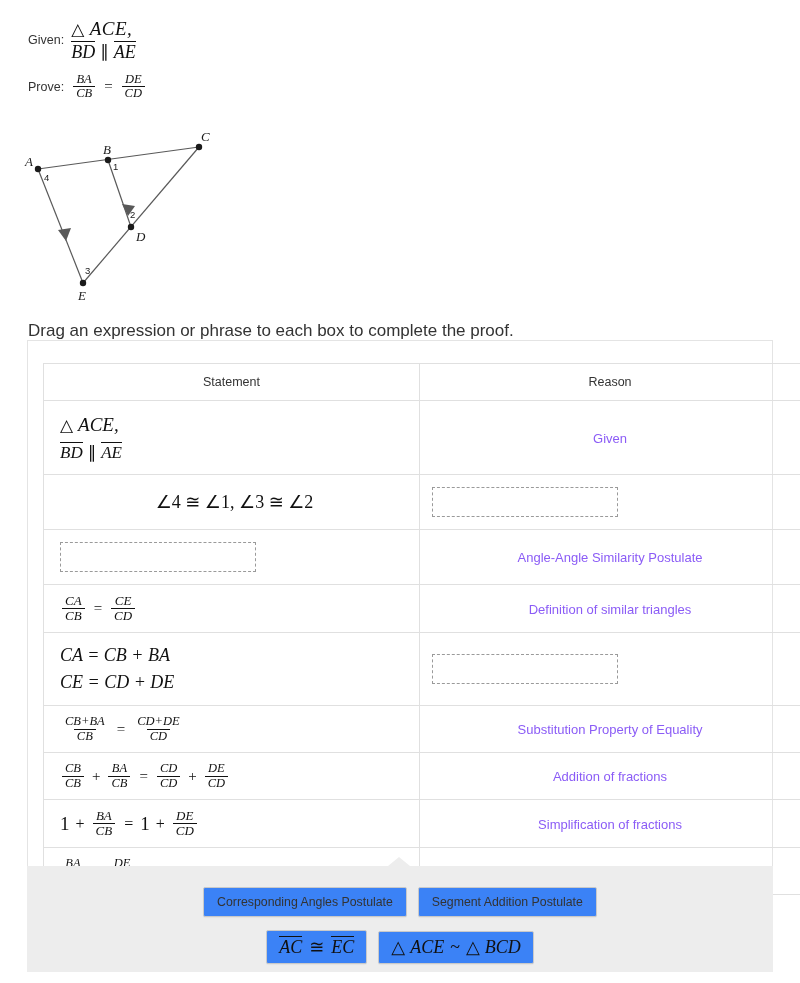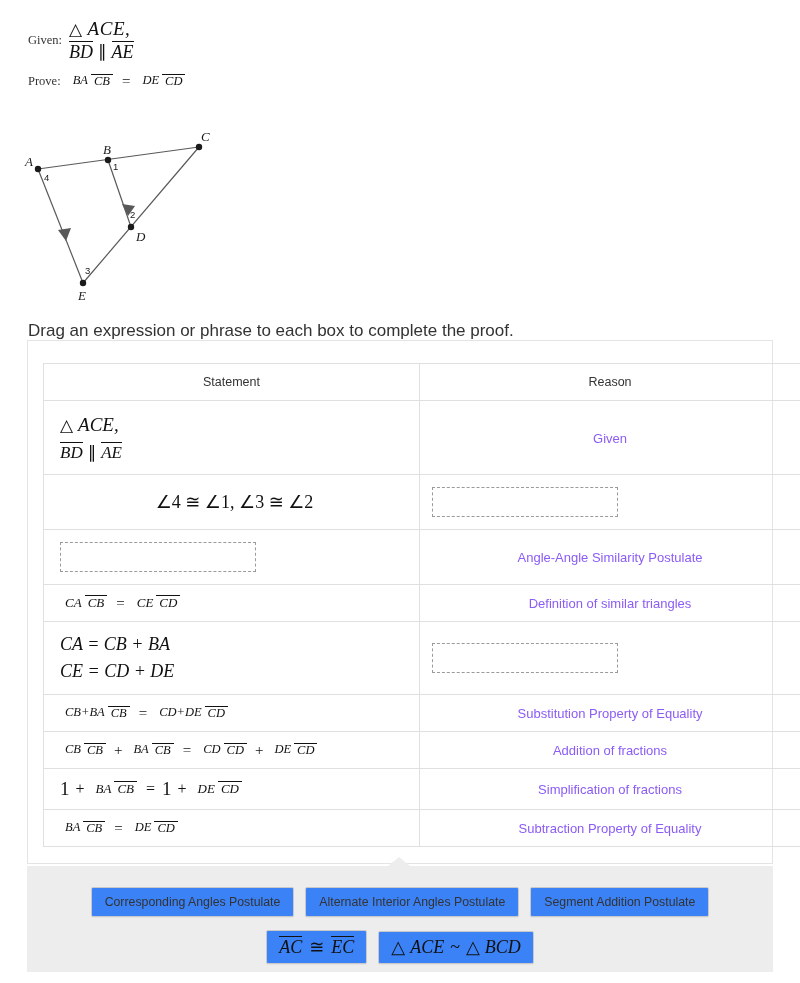--- a/index.html
+++ b/index.html
@@ -25,21 +25,21 @@
   }
   .gp-row {
     display: flex;
     align-items: center;
     margin-bottom: 10px;
   }
   .gp-label {
     font-size: 12.5px;
     color: #333;
     margin-right: 7px;
-    font-family: Liberation Serif, serif;
+    font-family: Liberation Sans, sans-serif;
   }
   .gp-label.prove { align-self: center; }
   .math {
     font-family: "Liberation Serif", serif;
     font-style: italic;
     color: #111;
   }
   .mathline {
     display: flex;
     flex-direction: column;
@@ -71,20 +71,21 @@
   }
   .par-sym {
     font-style: normal;
     margin: 0 5px;
     font-size: 17px;
   }
 
   
   .frac {
     display: inline-flex;
+    flex-direction: column;
     align-items: center;
     vertical-align: middle;
     font-style: italic;
     font-family: "Liberation Serif", serif;
     line-height: 1.08;
     margin: 0 2px;
   }
   .frac .num { padding: 0 3px; }
   .frac .den { padding: 0 3px; border-top: 1.2px solid #111; }
   .eq-sign {
@@ -465,21 +466,20 @@
         </tr>
       </tbody>
     </table>
   </div>
 </div>
 
 <div class="tray">
   <div class="notch"></div>
   <div class="tray-row r1">
     <div class="tile">Corresponding Angles Postulate</div>
-    <div class="tile">Alternate Interior Angles Postulate</div>
     <div class="tile">Segment Addition Postulate</div>
   </div>
   <div class="tray-row r2">
     <div class="tile math-tile">
       <span class="ovl">AC</span>
       <span class="cong-sym">≅</span>
       <span class="ovl">EC</span>
     </div>
     <div class="tile math-tile">
       <span class="tri-glyph" style="font-size:18px;">△</span>

